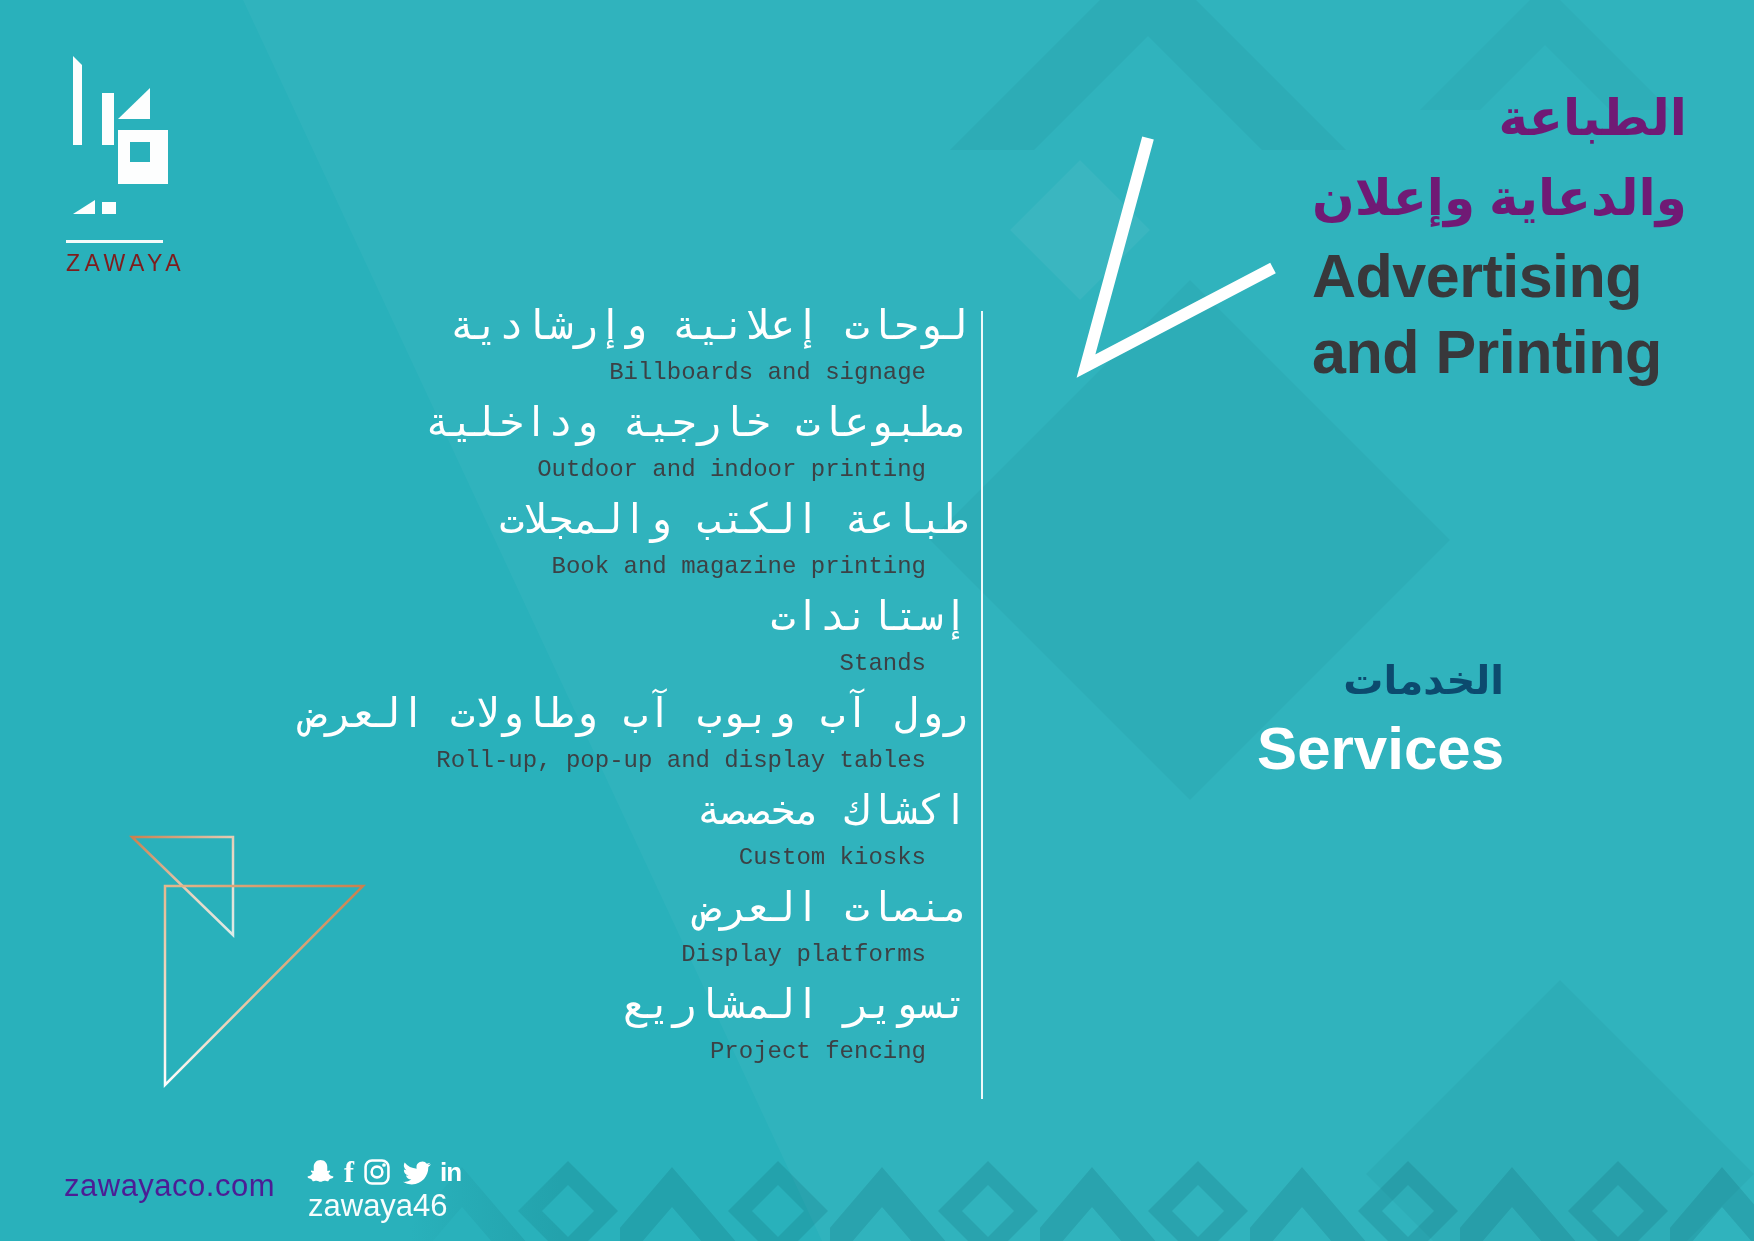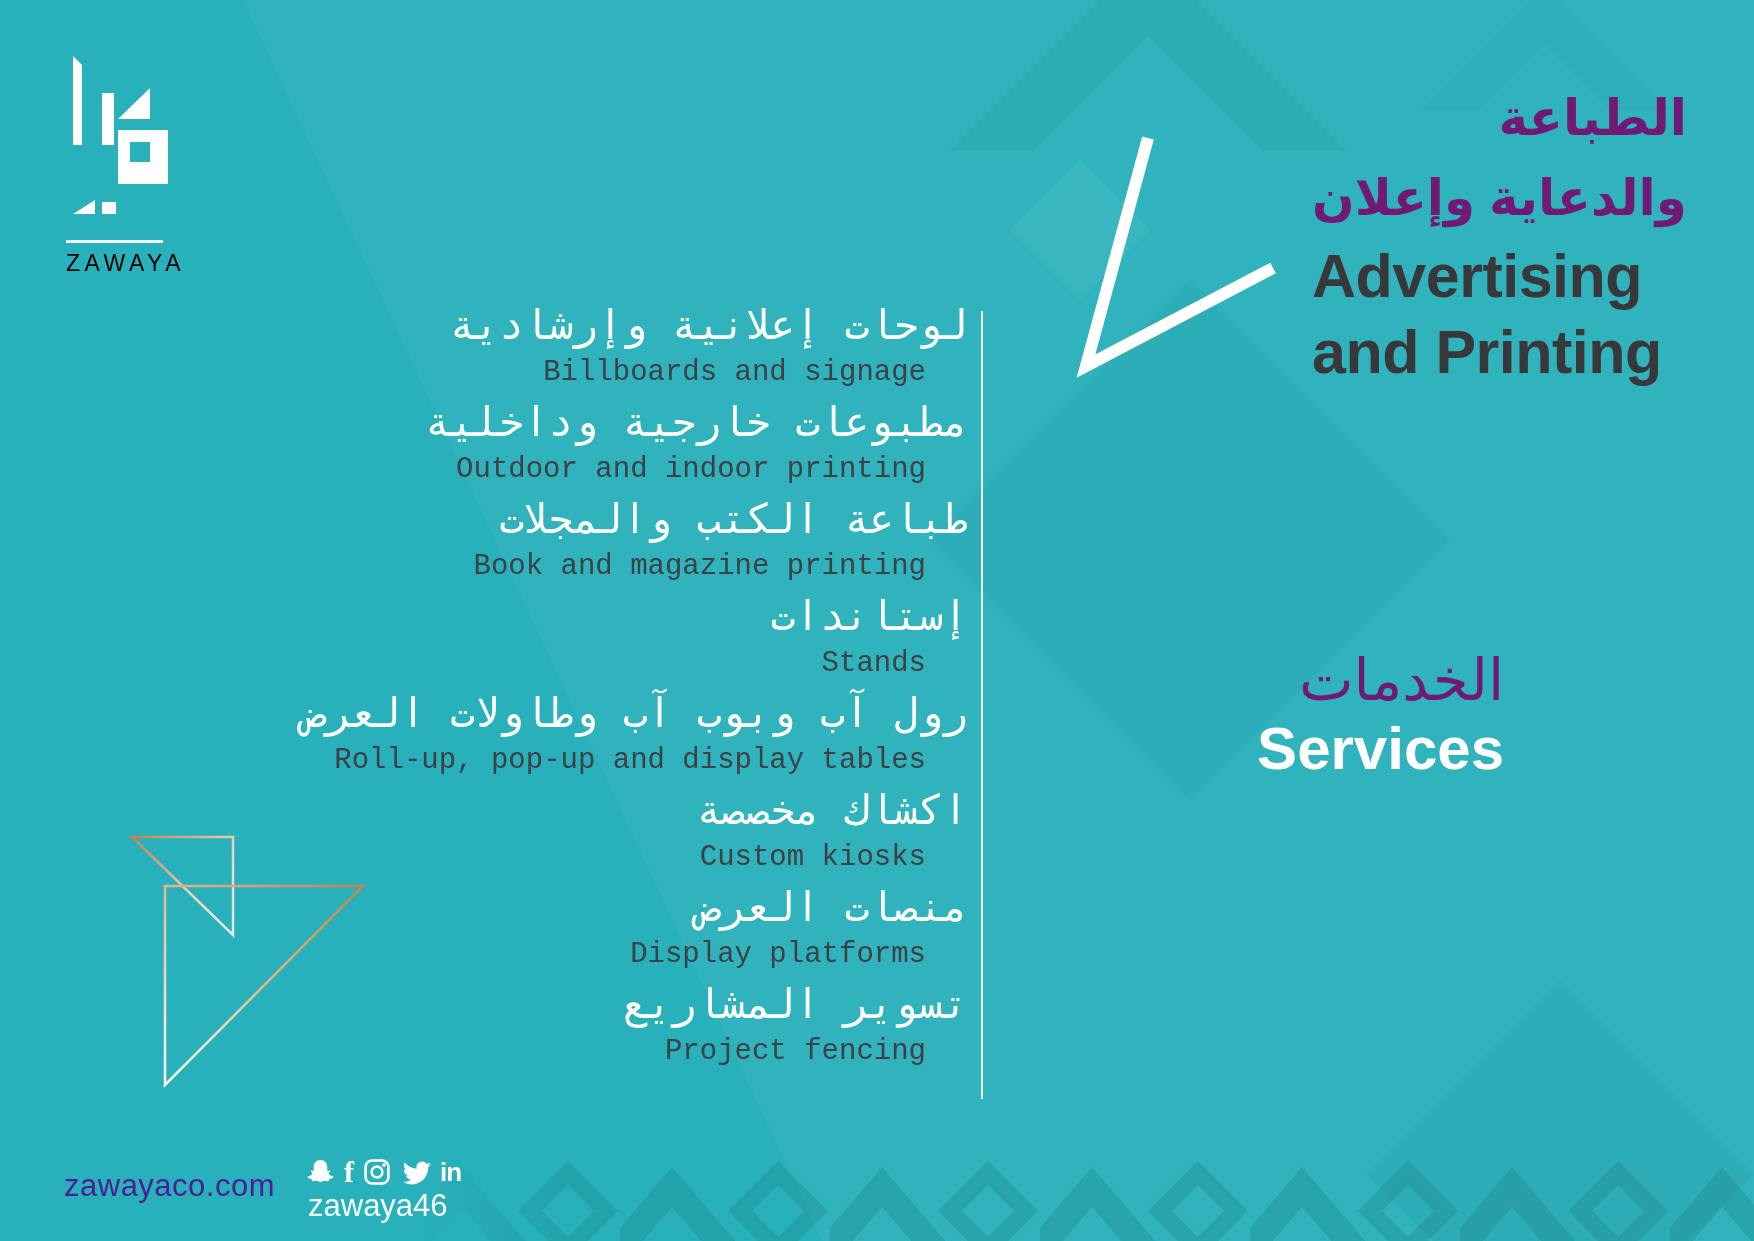--- a/index.html
+++ b/index.html
@@ -11,37 +11,37 @@
     overflow:hidden;
     font-family:"Liberation Sans","DejaVu Sans",sans-serif;
   }
   svg.deco, svg.band { position:absolute; pointer-events:none; }
   svg.deco { left:0; top:0; }
   svg.band { left:410px; bottom:0; }
 
   
   .logo-block { position:absolute; left:66px; top:56px; width:110px; text-align:center; }
   .logo-rule { width:97px; height:3px; background:#f4fbfb; margin:8px 0 7px 0; }
-  .logo-word { font-size:23px; letter-spacing:4.5px; color:#000000; text-align:right; }
+  .logo-word { font-size:23px; letter-spacing:4.5px; color:#7f1d1d; text-align:right; }
 
   
   .title-block { position:absolute; left:1312px; top:78px; white-space:nowrap; }
   .title-ar { font-size:50px; font-weight:bold; color:#701a75; line-height:80px; direction:rtl; text-align:right; }
   .title-en { font-size:61px; font-weight:bold; color:#38383b; line-height:76px; letter-spacing:-0.5px; }
 
   
   .section-block { position:absolute; right:250px; top:646px; text-align:right; white-space:nowrap; }
-  .section-ar { font-size:58px; font-weight:normal; color:#701a75; line-height:68px; direction:rtl; }
+  .section-ar { font-size:40px; font-weight:bold; color:#0c4a6e; line-height:68px; direction:rtl; }
   .section-en { font-size:60px; font-weight:bold; color:#ffffff; line-height:70px;margin-left:24px; }
 
   
   .services { position:absolute; left:330px; top:300px; width:638px; text-align:right; }
   .svc-row { margin-bottom:8px; white-space:nowrap;font-family:Liberation Mono, monospace; }
   .svc-ar { font-size:41px; color:#ffffff; line-height:56px; direction:rtl; }
-  .svc-en { font-size:29px; color:#3c4145; line-height:33px; padding-right:42px; }
+  .svc-en { font-size:24px; color:#3c4145; line-height:33px; padding-right:42px; }
 
   .divider { position:absolute; left:981px; top:311px; width:2px; height:788px; background:rgba(255,255,255,0.92); }
 
   
   .website { position:absolute; left:52px; top:1168px; font-size:31px; color:#4c1d95; letter-spacing:0.5px; text-decoration:none;margin-left:12px; }
   .social-row { position:absolute; left:306px; top:1156px; display:flex; align-items:center; gap:9px; height:32px; }
   .social-row .fb-glyph { color:#ffffff; font-size:30px; font-weight:bold; line-height:30px; font-family:"Liberation Serif","DejaVu Serif",serif; }
   .social-row .li-glyph { color:#ffffff; font-size:26px; font-weight:bold; line-height:26px; letter-spacing:-1px; }
   .handle { position:absolute; left:308px; top:1188px; font-size:31px; color:#f7fdfd; }
 </style>

